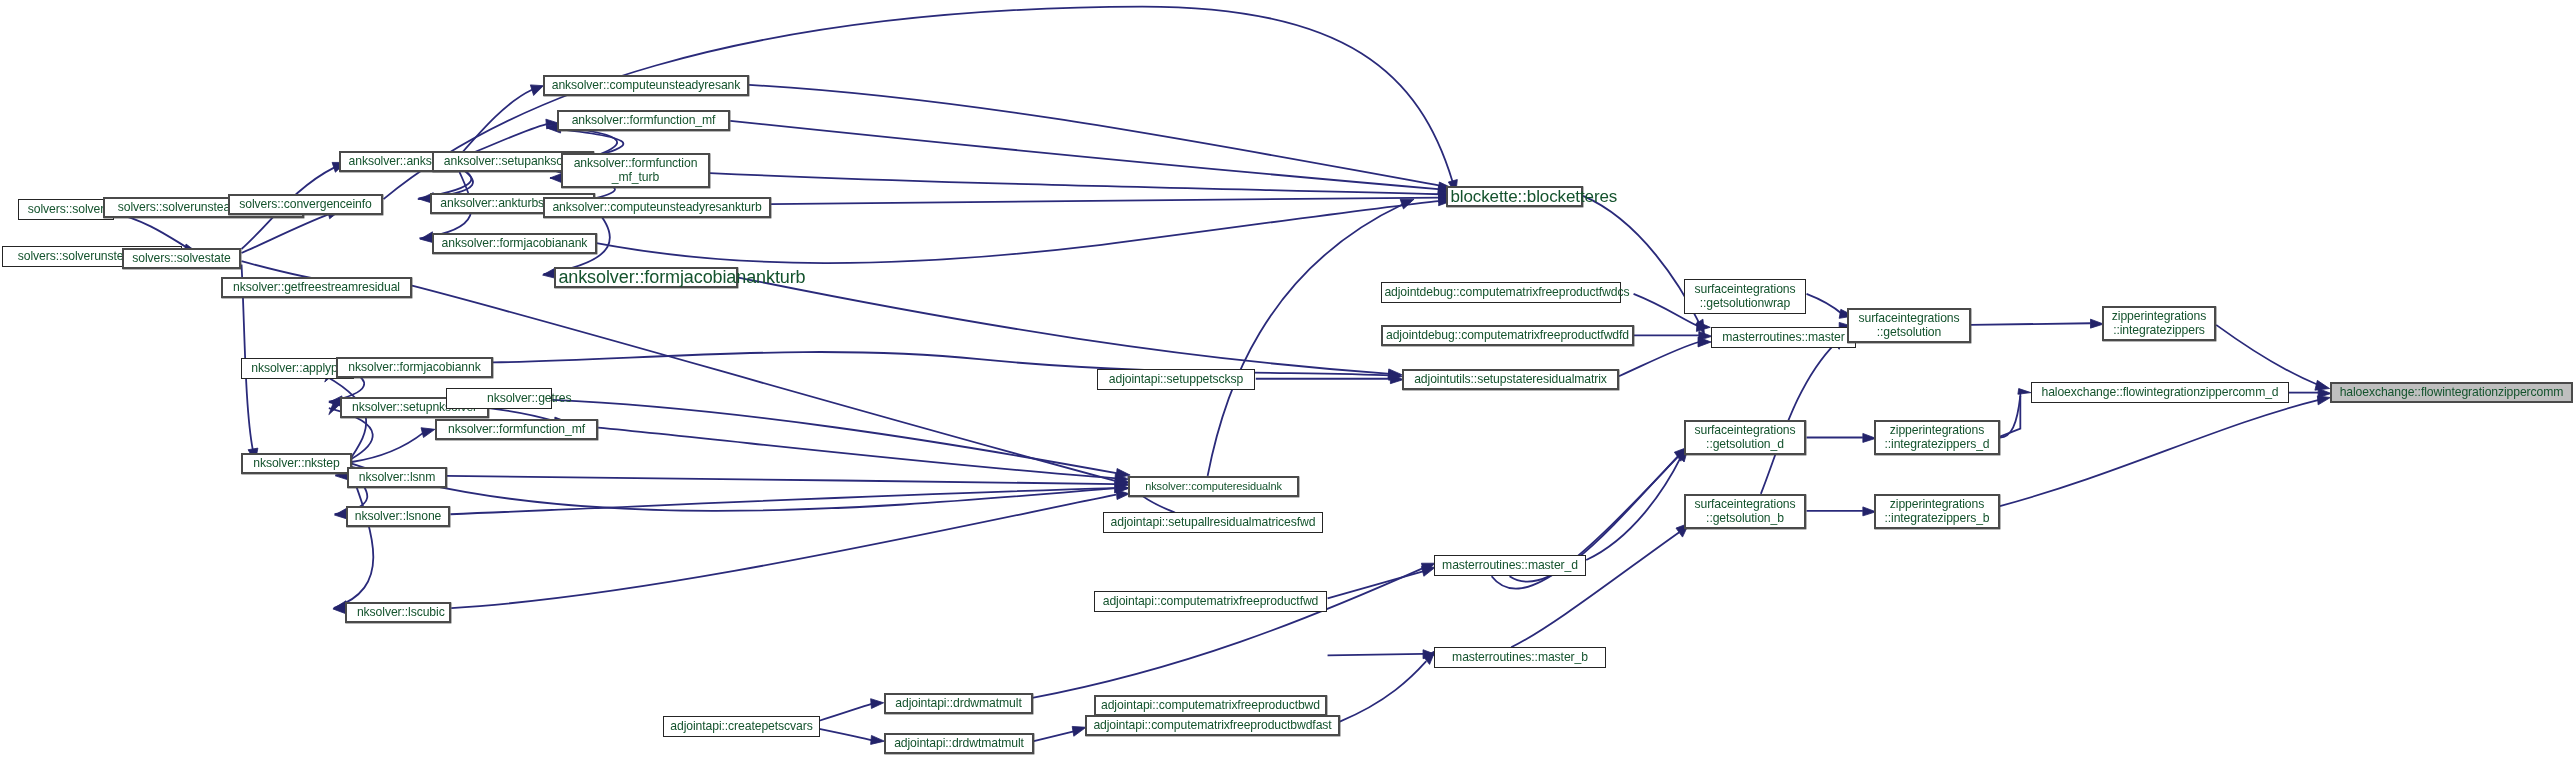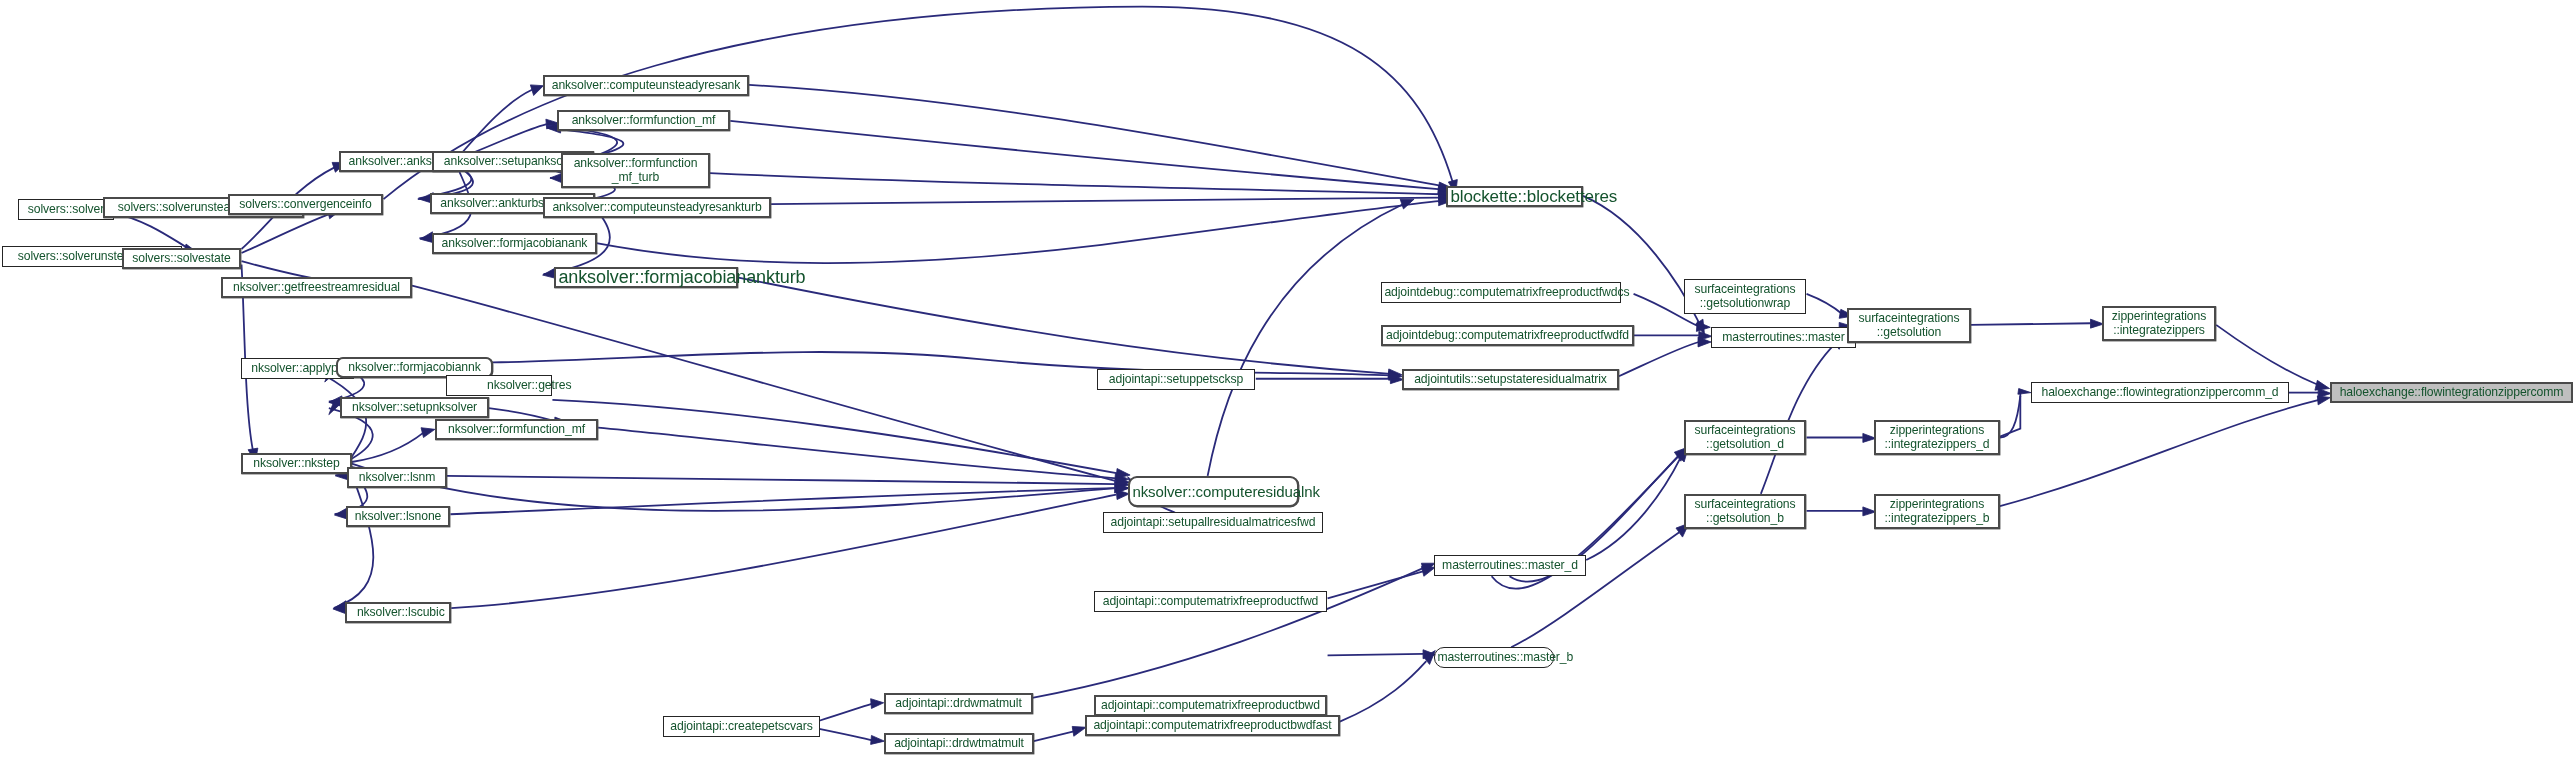--- a/index.html
+++ b/index.html
@@ -356,47 +356,47 @@
   <div class="node highlight" style="left:2330px; top:382px; width:243px; height:21px; font-size:12.2px;"><span class="node-label">haloexchange::flowintegrationzippercomm</span></div>
 
   <div class="node thick" style="left:1684px; top:494px; width:122px; height:35px; font-size:12.2px;"><span class="node-label">surfaceintegrations
 ::getsolution_b</span></div>
 
   <div class="node thick" style="left:1874px; top:494px; width:126px; height:35px; font-size:12.2px;"><span class="node-label">zipperintegrations
 ::integratezippers_b</span></div>
 
   <div class="node plain" style="left:241px; top:358px; width:113px; height:21px; font-size:12.2px;"><span class="node-label">nksolver::applypc</span></div>
 
-  <div class="node thick" style="left:336px; top:357px; width:157px; height:21px; font-size:12.2px;border-radius:7px;"><span class="node-label">nksolver::formjacobiannk</span></div>
+  <div class="node thick" style="left:336px; top:357px; width:157px; height:21px; font-size:12.2px;"><span class="node-label">nksolver::formjacobiannk</span></div>
 
   <div class="node thick" style="left:340px; top:397px; width:149px; height:21px; font-size:12.2px;"><span class="node-label">nksolver::setupnksolver</span></div>
 
-  <div class="node plain" style="left:446px; top:375px; width:106px; height:21px; font-size:12.2px;padding-left:40px;"><span class="node-label">nksolver::getres</span></div>
+  <div class="node plain" style="left:446px; top:388px; width:106px; height:21px; font-size:12.2px;padding-left:40px;"><span class="node-label">nksolver::getres</span></div>
 
   <div class="node thick" style="left:241px; top:453px; width:111px; height:21px; font-size:12.2px;"><span class="node-label">nksolver::nkstep</span></div>
 
   <div class="node thick" style="left:435px; top:419px; width:163px; height:21px; font-size:12.2px;"><span class="node-label">nksolver::formfunction_mf</span></div>
 
   <div class="node thick" style="left:347px; top:467px; width:100px; height:21px; font-size:12.2px;"><span class="node-label">nksolver::lsnm</span></div>
 
   <div class="node thick" style="left:346px; top:506px; width:104px; height:21px; font-size:12.2px;"><span class="node-label">nksolver::lsnone</span></div>
 
-  <div class="node thick" style="left:1128px; top:476px; width:171px; height:31px; font-size:15px;border-radius:9px;"><span class="node-label">nksolver::computeresidualnk</span></div>
+  <div class="node thick" style="left:1128px; top:476px; width:171px; height:21px; font-size:11px;"><span class="node-label">nksolver::computeresidualnk</span></div>
 
   <div class="node plain" style="left:1103px; top:512px; width:220px; height:21px; font-size:12.2px;"><span class="node-label">adjointapi::setupallresidualmatricesfwd</span></div>
 
   <div class="node thick" style="left:345px; top:602px; width:106px; height:21px; font-size:12.2px;padding-left:8px;"><span class="node-label">nksolver::lscubic</span></div>
 
   <div class="node plain" style="left:1434px; top:555px; width:152px; height:21px; font-size:12.2px;"><span class="node-label">masterroutines::master_d</span></div>
 
   <div class="node plain" style="left:1094px; top:591px; width:233px; height:21px; font-size:12.2px;"><span class="node-label">adjointapi::computematrixfreeproductfwd</span></div>
 
   <div class="node thick" style="left:1094px; top:647px; width:233px; height:21px; font-size:12.2px;margin-top:48px;"><span class="node-label">adjointapi::computematrixfreeproductbwd</span></div>
 
-  <div class="node plain" style="left:1434px; top:647px; width:120px; height:21px; font-size:12.2px;border-radius:10px;"><span class="node-label">masterroutines::master_b</span></div>
+  <div class="node plain" style="left:1434px; top:647px; width:172px; height:21px; font-size:12.2px;"><span class="node-label">masterroutines::master_b</span></div>
 
   <div class="node thick" style="left:884px; top:693px; width:149px; height:21px; font-size:12.2px;"><span class="node-label">adjointapi::drdwmatmult</span></div>
 
   <div class="node plain" style="left:663px; top:716px; width:157px; height:21px; font-size:12.2px;"><span class="node-label">adjointapi::createpetscvars</span></div>
 
   <div class="node thick" style="left:884px; top:733px; width:150px; height:21px; font-size:12.2px;"><span class="node-label">adjointapi::drdwtmatmult</span></div>
 
   <div class="node thick" style="left:1085px; top:715px; width:255px; height:21px; font-size:12.2px;"><span class="node-label">adjointapi::computematrixfreeproductbwdfast</span></div>
 
 </div>

